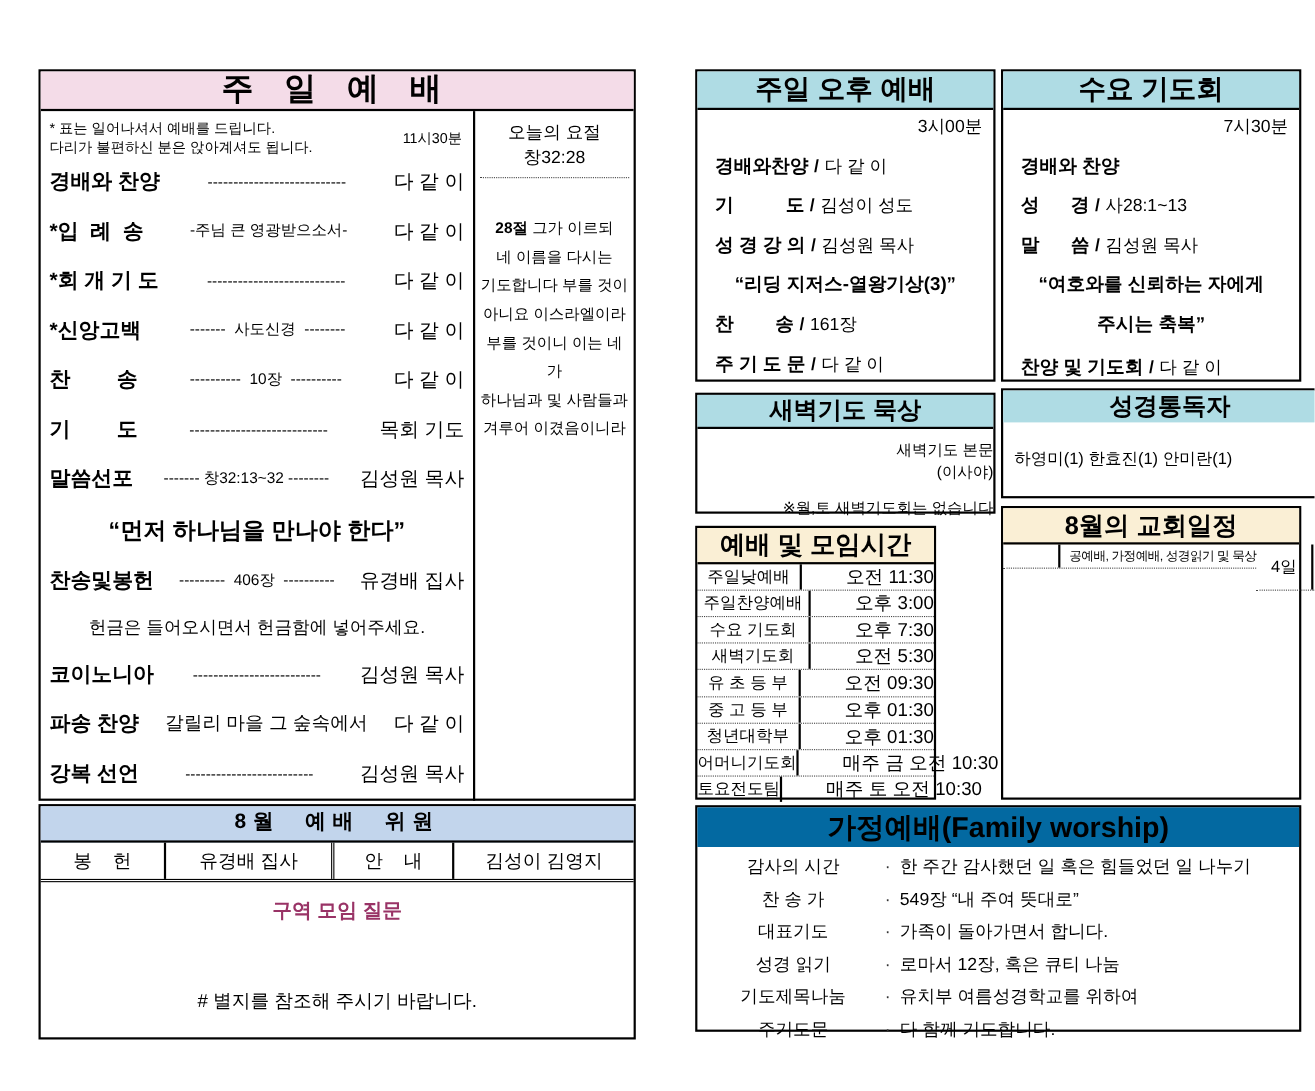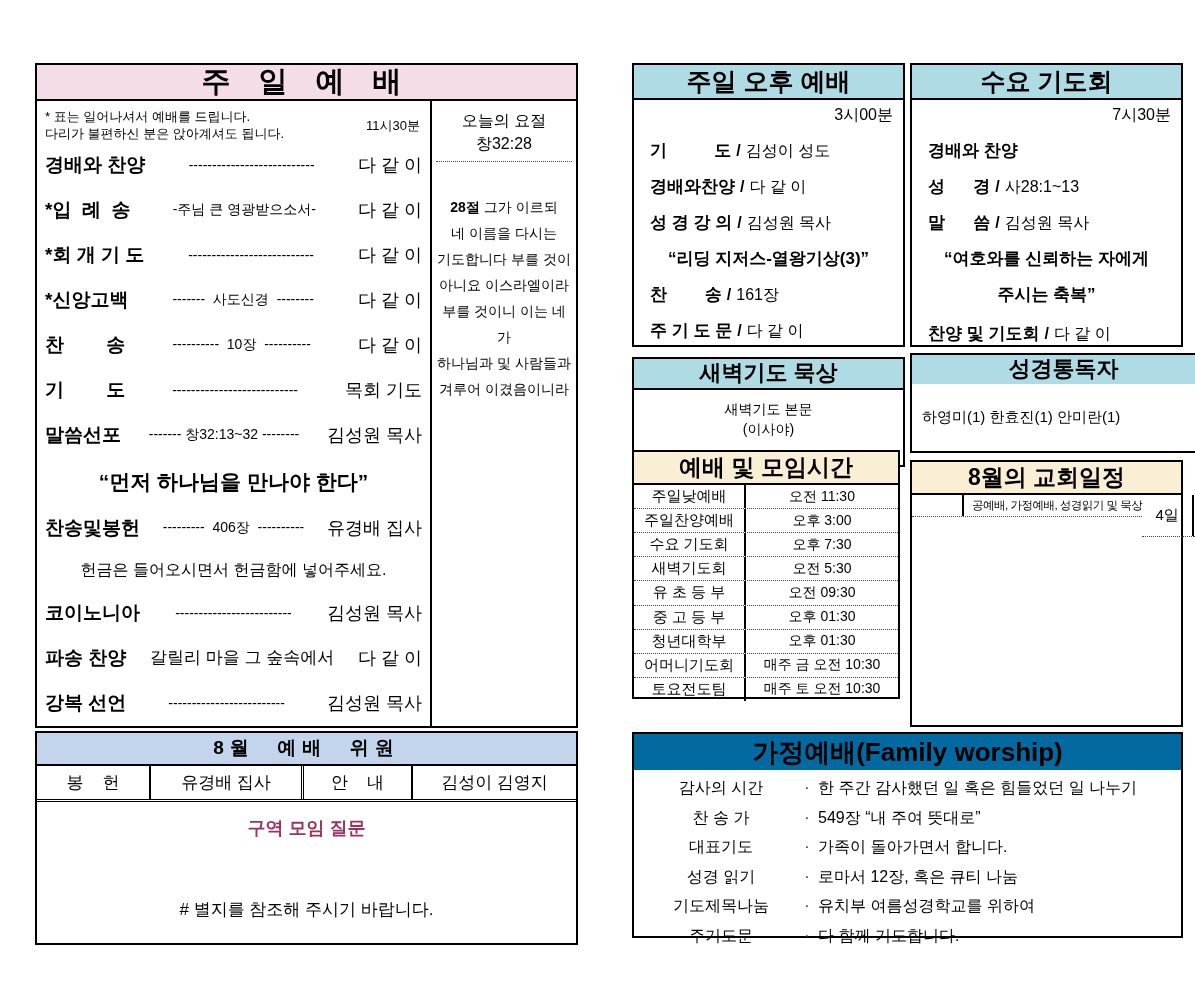--- a/index.html
+++ b/index.html
@@ -68,33 +68,33 @@
   #afternoon-box { left:632px; top:63px; width:273px; height:284px; }
   #wednesday-box { left:910px; top:63px; width:273px; height:284px; }
   .svc { margin:13px 0 0 16px; font-size:16px; }
   .svc .lbl { font-weight:bold; font-size:17px; white-space:pre; }
   .svc .sep { font-weight:bold; padding:0 5px; }
   .svc .val { white-space:pre; }
   .svc-title { text-align:center; font-weight:bold; font-size:17px; margin-top:13px; white-space:pre; }
   .svc-next { margin:22px 0 0 14px; font-weight:bold; font-size:17px; white-space:pre; }
 
   #dawn-box { left:632px; top:357px; width:273px; height:110px; }
-  .dawn-line { text-align:center; font-size:14px; line-height:20px; }
+  .dawn-line { text-align:right; font-size:14px; line-height:20px; }
   .dawn-pad { padding-top:9px; }
   .dawn-note { margin-top:12px; }
 
   #readers-box { left:910px; top:353px; width:307px; height:100px; }
   .readers-line { font-size:15px; padding:24px 0 0 10px; white-space:pre; }
 
-  #times-box { left:632px; top:450px; width:268px; height:249px; }
+  #times-box { left:632px; top:478px; width:219px; height:249px; }
   .times-body { display:flex; flex-direction:column; height:216px;justify-content:center; }
   .trow { flex:1; display:flex; border-bottom:1px dotted #444; }
   .trow:last-child { border-bottom:none; }
   .tname { width:112px; border-right:2px solid #000; display:flex; align-items:center; justify-content:center; font-size:15px; white-space:pre; box-sizing:border-box; }
-  .tval { flex:1; display:flex; align-items:center; justify-content:center; font-size:14px; white-space:pre; }
+  .tval { flex:1; display:flex; align-items:center; justify-content:center; font-size:17px; white-space:pre;margin-left:40px; }
 
   #schedule-box { left:910px; top:460px; width:273px; height:267px; }
   .sched-body { display:flex; flex-direction:row; height:234px; }
   .sched-row { display:flex; border-bottom:1px dotted #444; }
   .sched-row.sub { height:21px; }
   .sched-row.date { height:41px;gap:44px; }
   .sched-row.empty { flex:1; }
   .sched-row:last-child { border-bottom:none; }
   .sdate { width:52px; border-right:2px solid #000; display:flex; align-items:center; justify-content:center; font-size:15px; box-sizing:border-box; }
   .sval { flex:1; display:flex; align-items:center; padding-left:8px; font-size:15px; white-space:pre; min-width:0; }
@@ -210,24 +210,24 @@
   <div class="committee-section">
     <div class="group-title">구역 모임 질문</div>
     <div class="group-note"># 별지를 참조해 주시기 바랍니다.</div>
   </div>
 </div>
 
 <div class="box" id="afternoon-box">
   <div class="cyan-hdr">주일 오후 예배</div>
   <div class="time-line">3시00분</div>
   <div class="svc">
+    <span class="lbl">경배와찬양</span><span class="sep">/</span><span class="val">다 같 이</span>
+  </div>
+  <div class="svc">
     <span class="lbl">기          도</span><span class="sep">/</span><span class="val">김성이 성도</span>
-  </div>
-  <div class="svc">
-    <span class="lbl">경배와찬양</span><span class="sep">/</span><span class="val">다 같 이</span>
   </div>
   <div class="svc">
     <span class="lbl">성 경 강 의</span><span class="sep">/</span><span class="val">김성원 목사</span>
   </div>
   <div class="svc-title">“리딩 지저스-열왕기상(3)”</div>
   <div class="svc">
     <span class="lbl">찬        송</span><span class="sep">/</span><span class="val">161장</span>
   </div>
   <div class="svc">
     <span class="lbl">주 기 도 문</span><span class="sep">/</span><span class="val">다 같 이</span>

